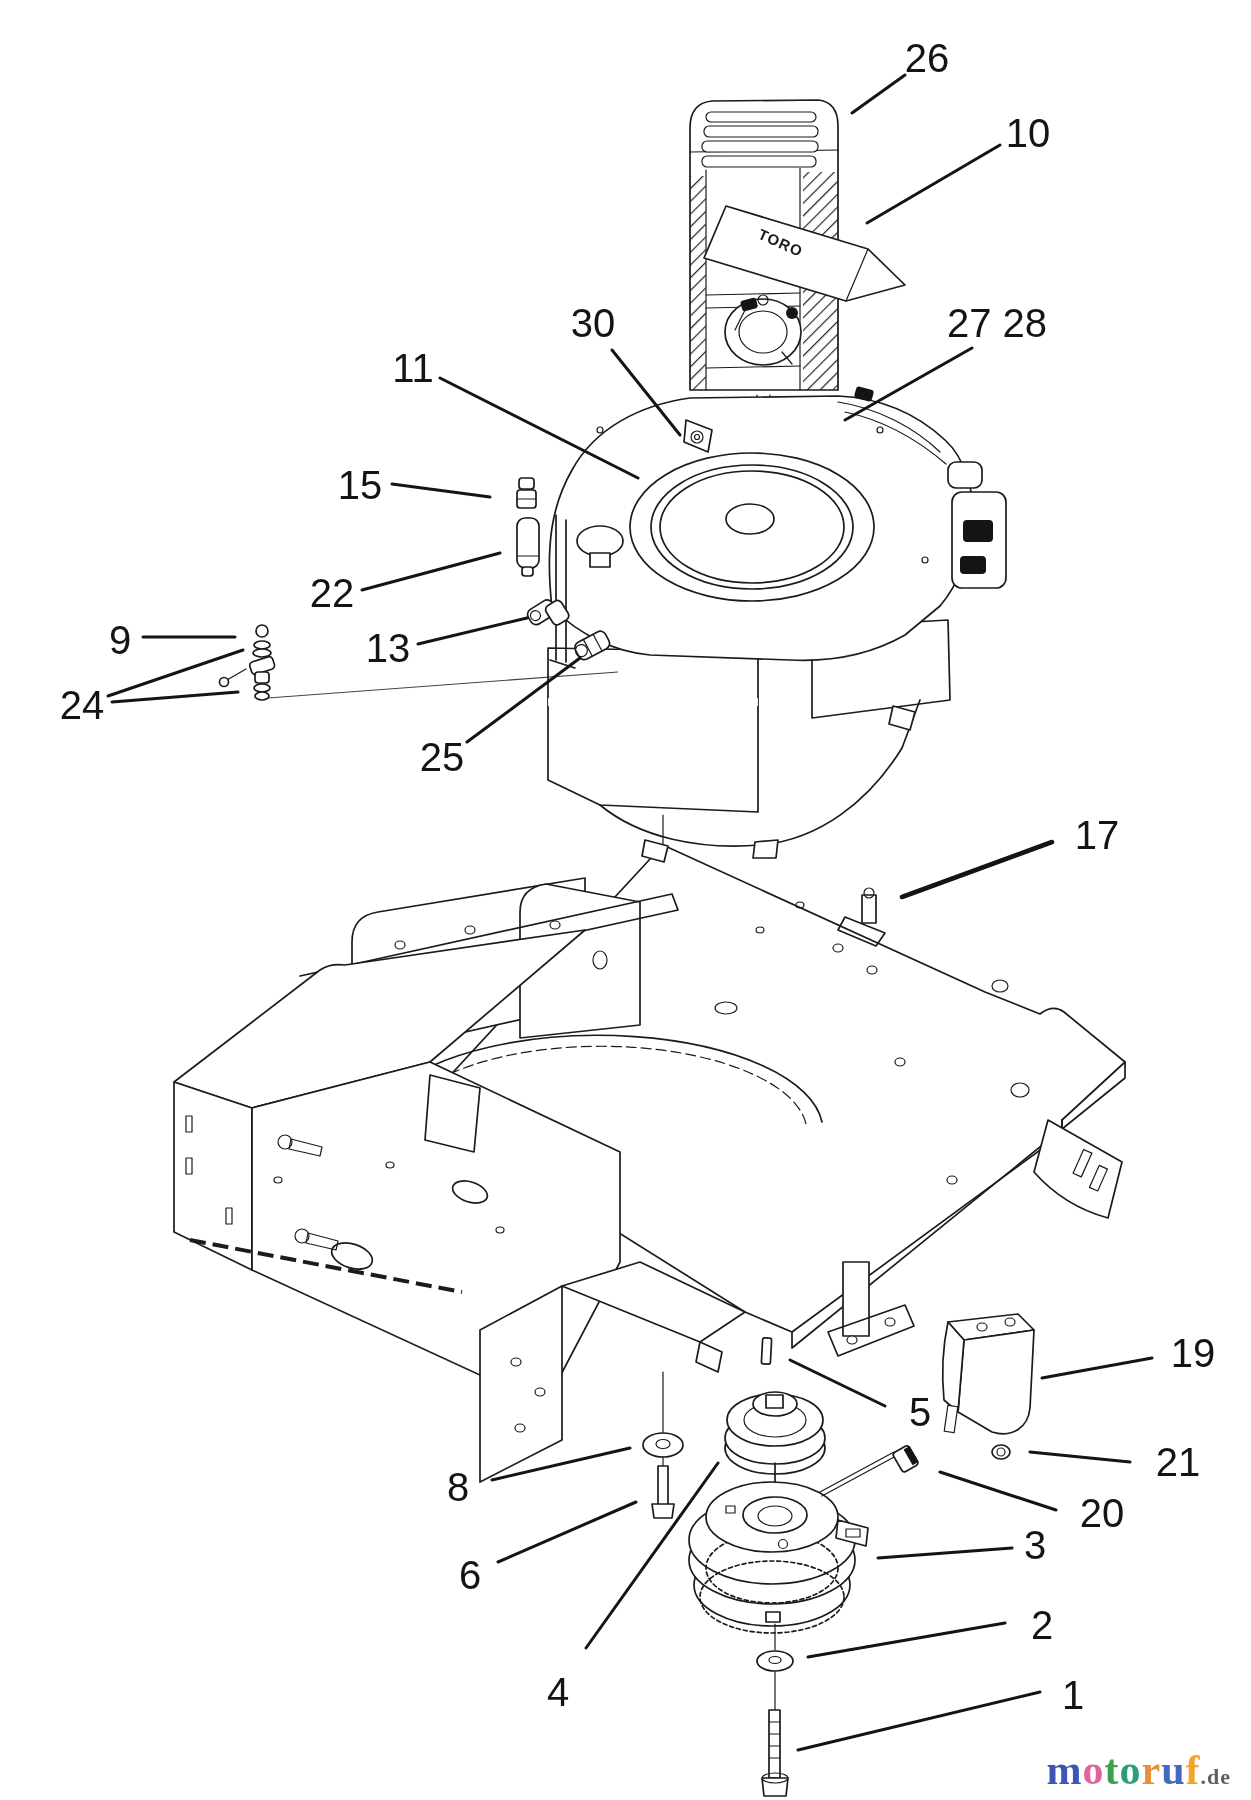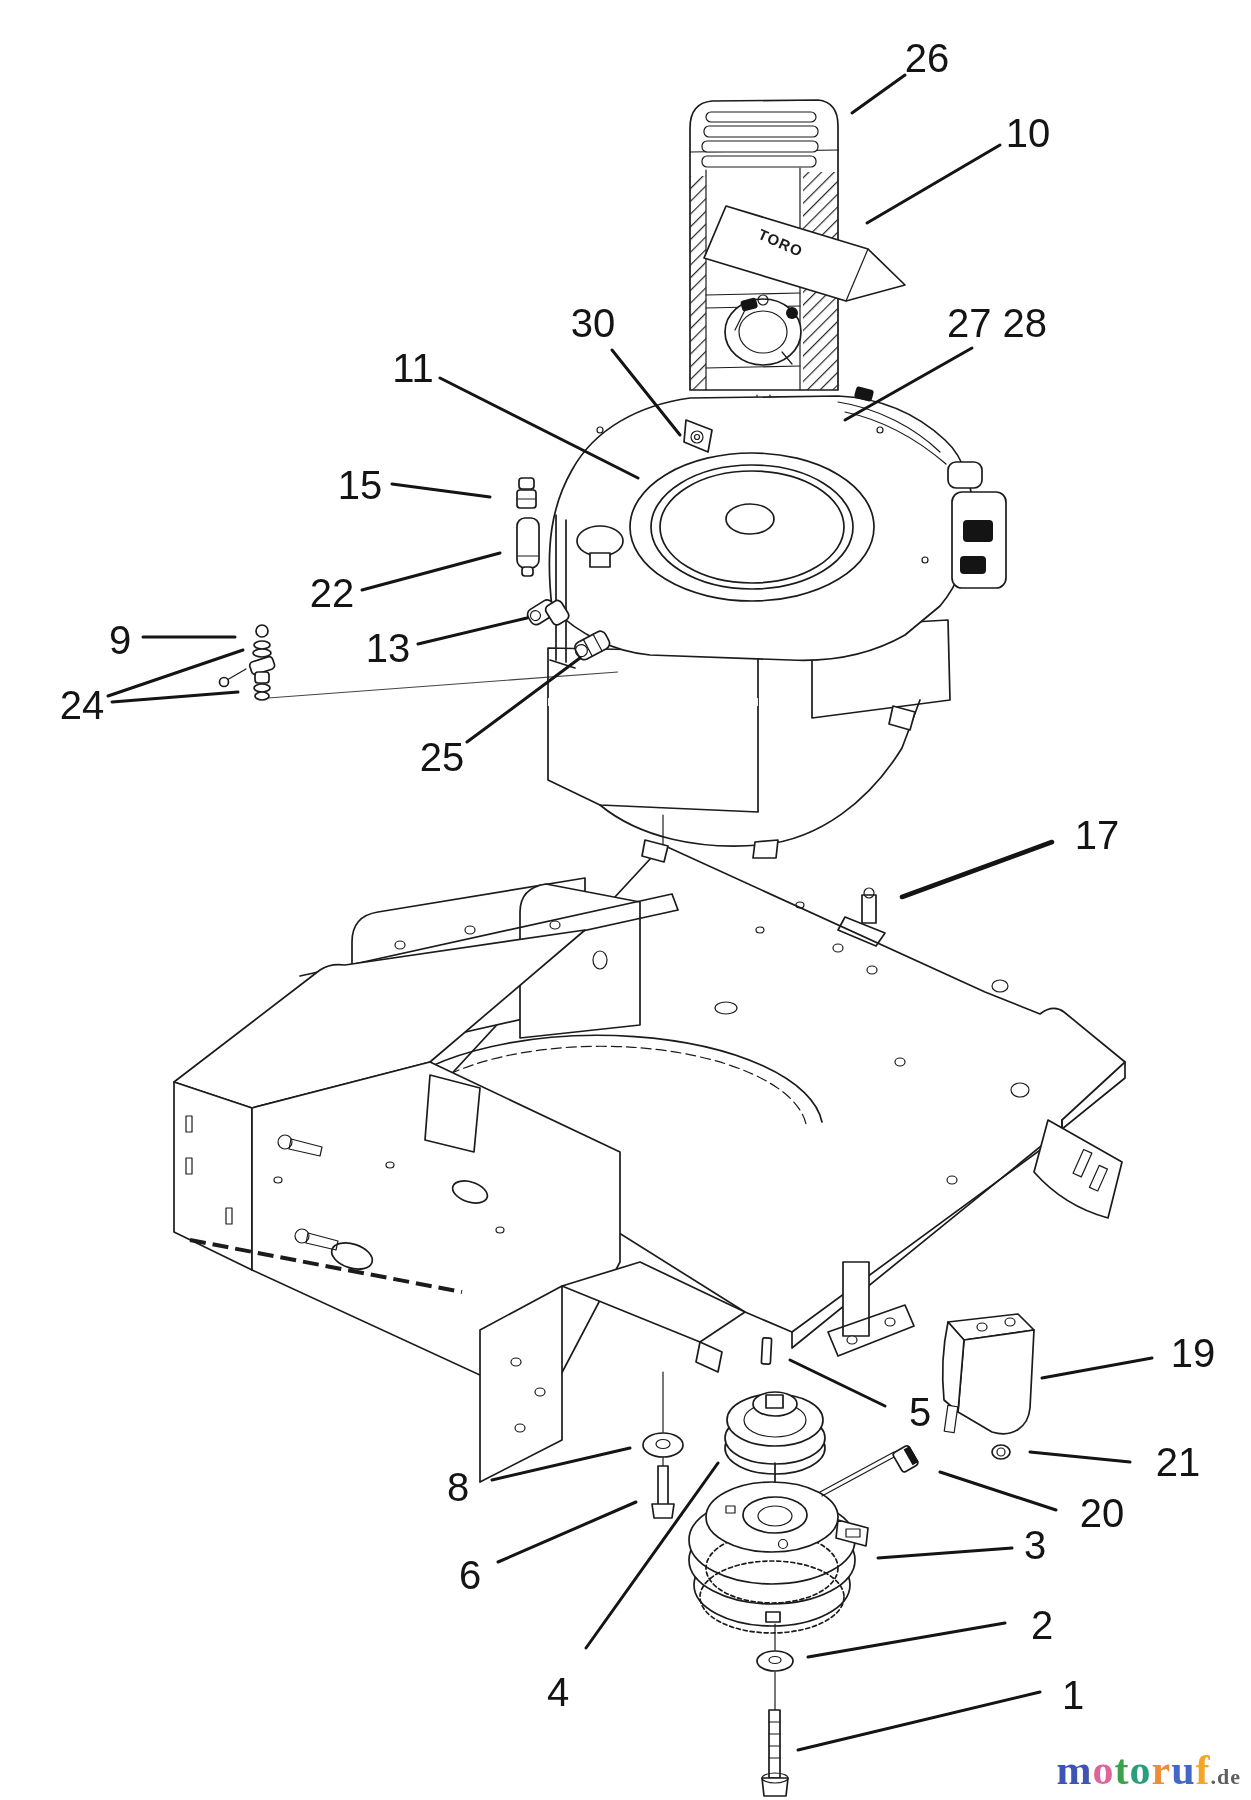--- a/index.html
+++ b/index.html
@@ -10,21 +10,21 @@
   .art{stroke:#1b1b1b;stroke-width:1.7;fill:none;stroke-linejoin:round;stroke-linecap:round;}
   .hl{stroke-width:1.2;}
   .wf{fill:#ffffff;}
   .dk{fill:#141414;stroke:none;}
   .thin{stroke-width:1.2;stroke:#444;}
   .leader{stroke:#141414;stroke-width:3;stroke-linecap:round;}
   .leader.thick{stroke-width:4.6;}
   .callout{font-family:"Liberation Sans",sans-serif;font-size:40px;font-weight:500;fill:#141414;}
   .tagtext{font-family:"Liberation Sans",sans-serif;font-size:15px;font-weight:bold;fill:#1b1b1b;letter-spacing:1px;}
   
-  .watermark{position:absolute;right:10px;bottom:6px;font-family:"Liberation Serif",serif;
+  .watermark{position:absolute;right:20px;bottom:6px;font-family:"Liberation Serif",serif;
              font-weight:bold;font-size:42px;letter-spacing:1px;white-space:nowrap;text-align:center;}
   .watermark .suffix{font-size:22px;font-weight:bold;}
 </style>
 </head>
 <body>
 
 <div class="stage">
 <svg width="1251" height="1800" viewBox="0 0 1251 1800">
   <defs>
     <pattern id="fins" width="7" height="7" patternUnits="userSpaceOnUse">

